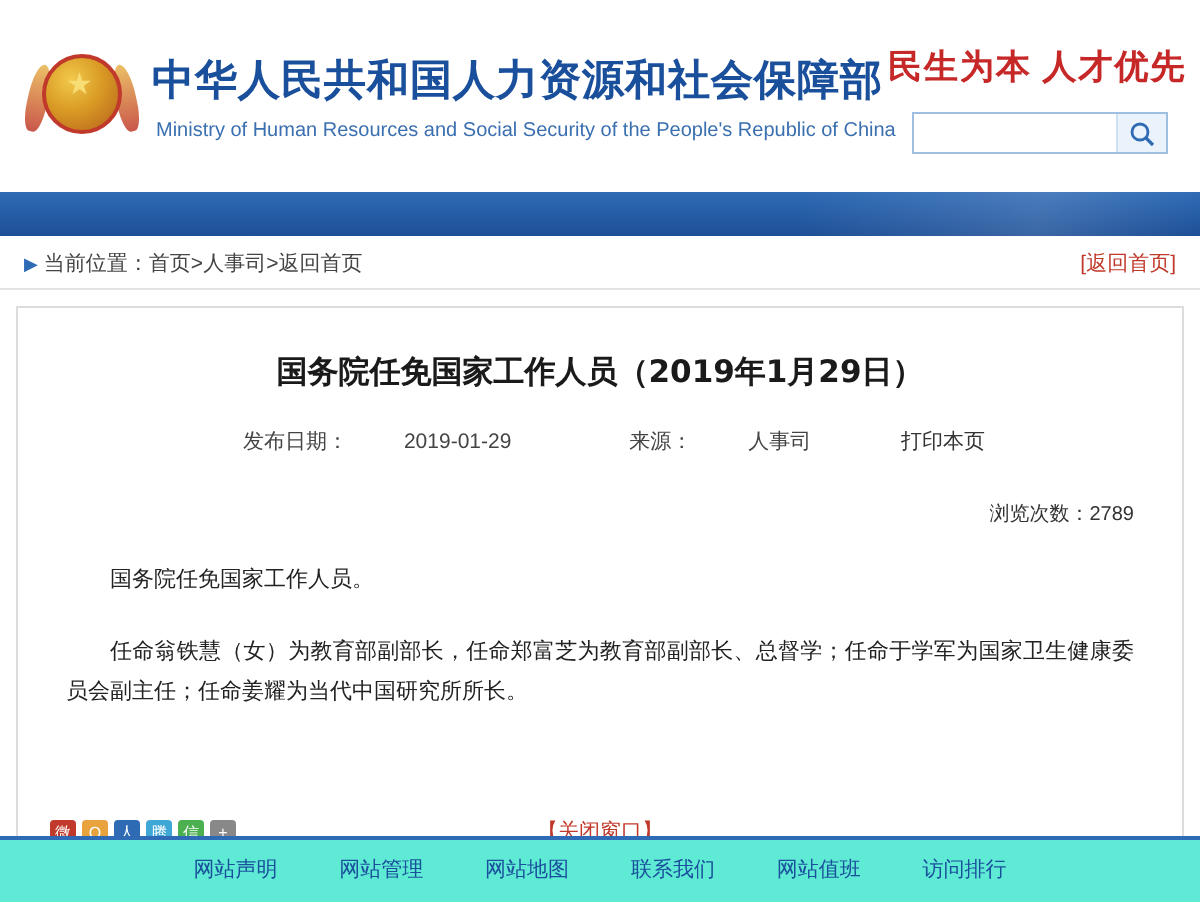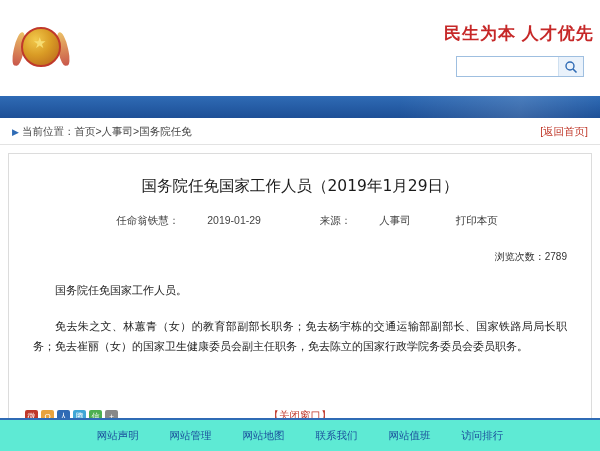--- a/index.html
+++ b/index.html
@@ -88,21 +88,21 @@
     left: 78px;
     top: 60px;
     font-size: 10px;
     color: #3a6fb0;
     white-space: nowrap;
   }
   .slogan {
     position: absolute;
     left: 444px;
     top: 22px;
-    font-family: Liberation Sans, sans-serif;
+    font-family: Liberation Serif, serif;
     font-size: 17px;
     font-weight: bold;
     color: #c62828;
     white-space: nowrap;
     letter-spacing: 1px;
   }
   .searchbox {
     position: absolute;
     left: 456px;
     top: 56px;
@@ -188,21 +188,21 @@
     height: 284px;
     background: #fff;
     border: 1px solid #dcdcdc;
     box-sizing: border-box;
   }
   .doc-title {
     margin: 22px 40px 0 40px;
     text-align: center;
     font-family: "DejaVu Sans", "Liberation Sans", sans-serif;
     font-size: 15.5px;
-    font-weight: normal;
+    font-weight: bold;
     color: #1a1a1a;
     line-height: 1.4;
   }
   .meta {
     margin-top: 16px;
     text-align: center;
     font-size: 10.5px;
     color: #444;
   }
   .meta span { margin: 0 14px; }
@@ -289,59 +289,61 @@
 <div class="page">
 
   <div class="header">
     <div class="header-inner">
       <div class="emblem">
         <div class="wheat-l"></div>
         <div class="wheat-r"></div>
         <div class="circle"></div>
         <div class="star">★</div>
       </div>
+      <div class="title-cn">中华人民共和国人力资源和社会保障部</div>
+      <div class="title-en">Ministry of Human Resources and Social Security of the People's Republic of China</div>
       <div class="slogan">民生为本  人才优先</div>
 
       <div class="searchbox">
         <input type="text" placeholder="" style="">
         <div class="search-btn">
           <svg width="14" height="14" viewBox="0 0 14 14">
             <circle cx="6" cy="6" r="4" stroke="#2f6bb5" stroke-width="1.4" fill="none"></circle>
             <line x1="9" y1="9" x2="12.5" y2="12.5" stroke="#2f6bb5" stroke-width="1.6"></line>
           </svg>
         </div>
       </div>
     </div>
   </div>
 
   <div class="navbar">
     <div class="glint"></div>
   </div>
 
   <div class="crumbbar">
     <div class="crumb">
-      <span class="tri">▶</span><span>当前位置：</span><a href="#">首页</a><span>&gt;</span><a href="#">人事司</a><span>&gt;</span><a href="#">国务院任免</a>
+      <span class="tri">▶</span><span>当前位置：</span><a href="#">首页</a><span>&gt;</span><a href="#">人事司</a><span>&gt;</span><a href="#">返回首页</a>
     </div>
     <a class="backlink" href="#">[返回首页]</a>
   </div>
 
   <div class="card">
     <div class="doc-title">国务院任免国家工作人员（2019年1月29日）</div>
 
     <div class="meta">
-      <span><span>任命翁铁慧：</span><span>2019-01-29</span></span>
+      <span><span>发布日期：</span><span>2019-01-29</span></span>
       <span><span>来源：</span><span>人事司</span></span>
       <span class="print">打印本页</span>
     </div>
 
     <div class="views"><span>浏览次数：</span><span>2789</span></div>
 
     <div class="body-text">
       <p>国务院任免国家工作人员。</p>
-      <p>免去朱之文、林蕙青（女）的教育部副部长职务；免去杨宇栋的交通运输部副部长、国家铁路局局长职务；免去崔丽（女）的国家卫生健康委员会副主任职务，免去陈立的国家行政学院务委员会委员职务。</p>
+      <p>任命翁铁慧（女）为教育部副部长，任命郑富芝为教育部副部长、总督学；任命于学军为国家卫生健康委员会副主任；任命姜耀为当代中国研究所所长。</p>
     </div>
 
     <div class="footer-row">
       <div class="share">
         <i style="background:#c0392b">微</i>
         <i style="background:#e8a33d">Q</i>
         <i style="background:#2f6bb5">人</i>
         <i style="background:#3fa7d6">腾</i>
         <i style="background:#4caf50">信</i>
         <i style="background:#888888">+</i>

